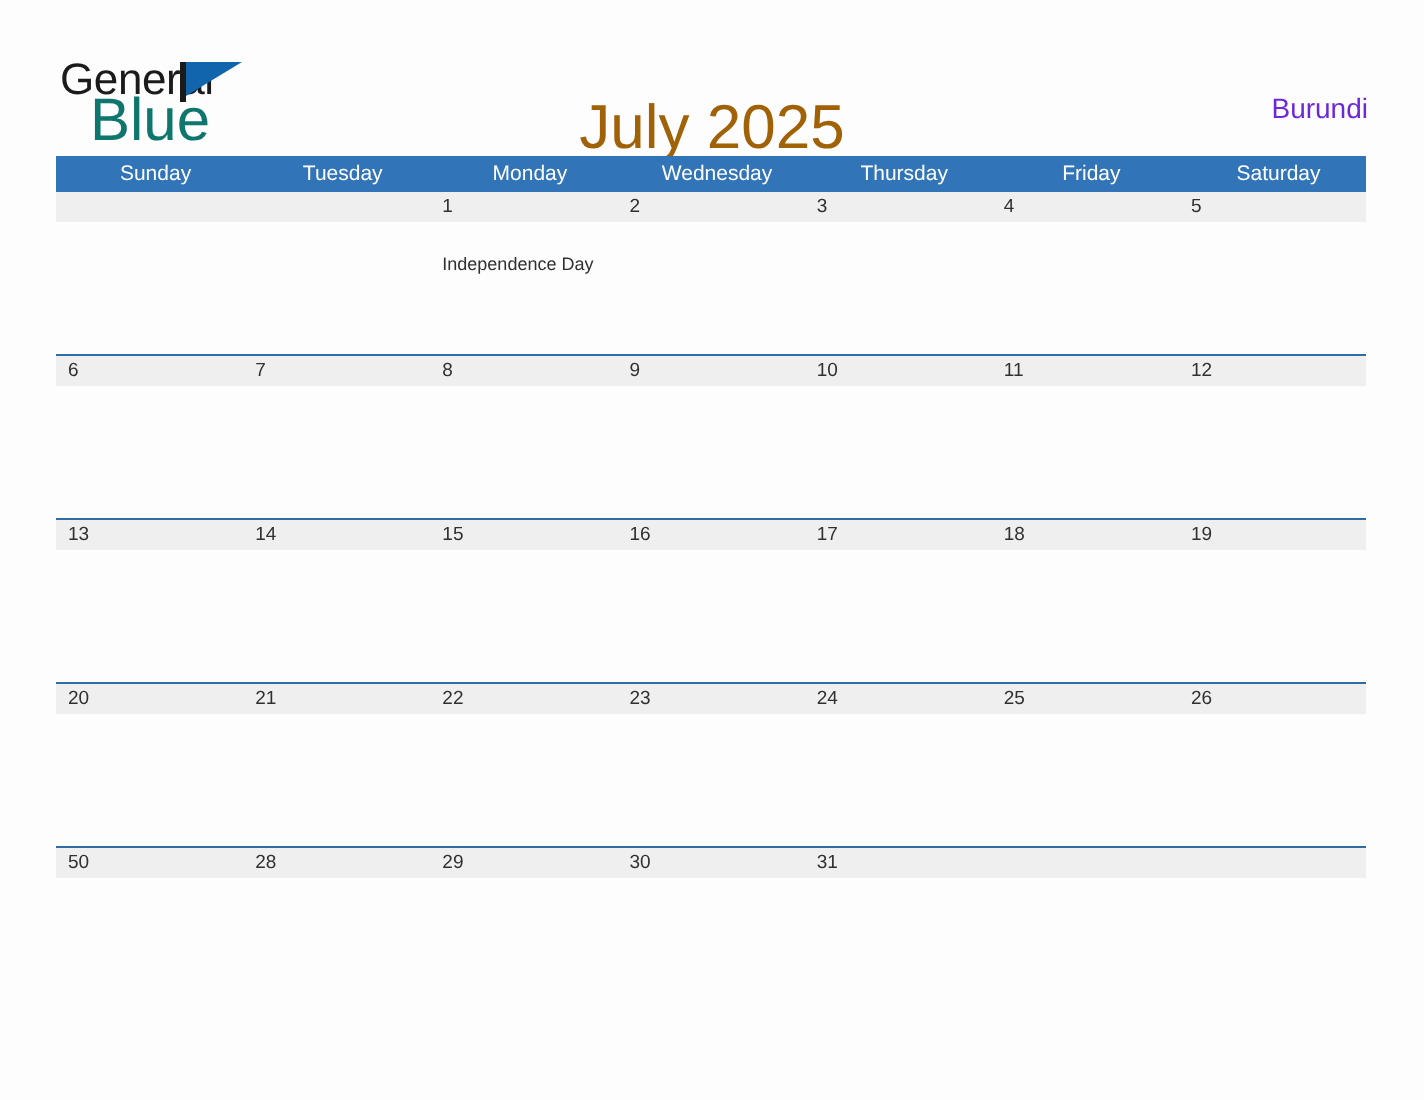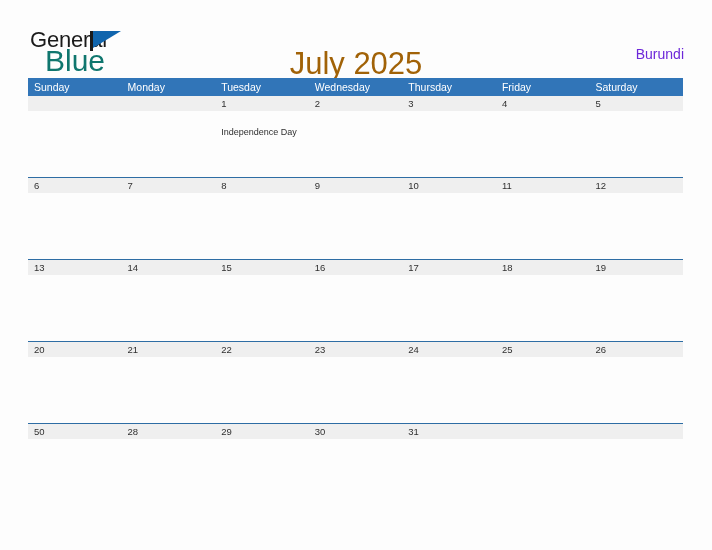--- a/index.html
+++ b/index.html
@@ -95,20 +95,21 @@
     position: absolute;
     left: 28px;
     top: 78px;
     width: 655px;
   }
 
   .weekday-row {
     display: flex;
     background: #3175b8;
     height: 18px;
+    text-align: center;
   }
   .weekday {
     flex: 1 1 0;
     color: #ffffff;
     font-size: 10.5px;
     line-height: 18px;
     padding-left: 6px;
     box-sizing: border-box;
     white-space: nowrap;
   }
@@ -171,22 +172,22 @@
   </div>
 
   <h1 class="cal-title">July 2025</h1>
 
   <div class="country">Burundi</div>
 </div>
 
 <div class="calendar">
   <div class="weekday-row" id="weekday-row">
       <div class="weekday">Sunday</div>
+      <div class="weekday">Tuesday</div>
       <div class="weekday">Monday</div>
-      <div class="weekday">Tuesday</div>
       <div class="weekday">Wednesday</div>
       <div class="weekday">Thursday</div>
       <div class="weekday">Friday</div>
       <div class="weekday">Saturday</div>
     </div>
   <div id="weeks-container">
       <div class="week-row">
         <div class="numbers-band">
           <div class="day-cell">
             <span class="day-num"></span>

